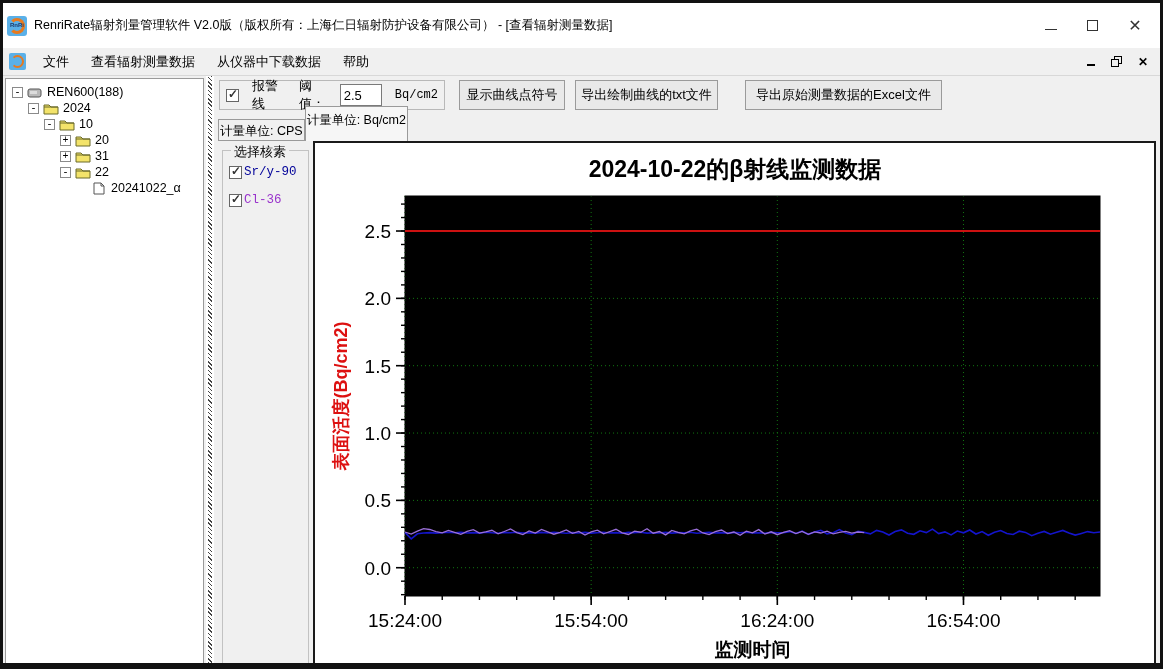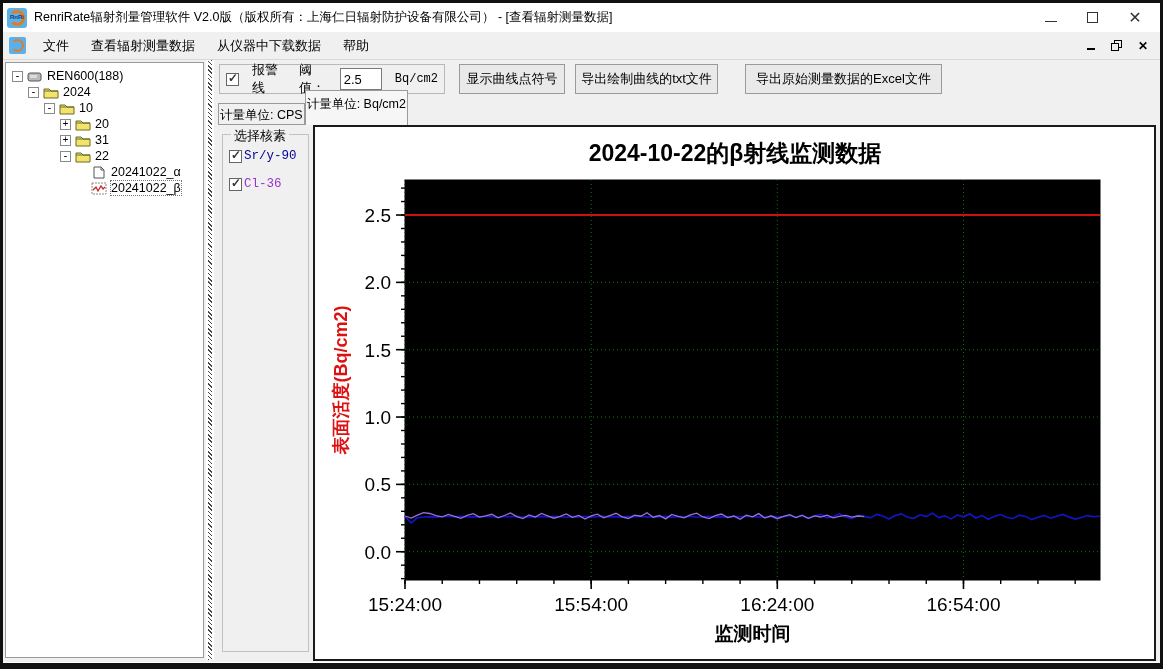--- a/index.html
+++ b/index.html
@@ -1,20 +1,20 @@
 <!DOCTYPE html>
 <html><head>
 <meta charset="utf-8">
 <style>
   * { margin:0; padding:0; box-sizing:border-box; }
   html,body { width:1163px; height:669px; font-family:"Liberation Sans",sans-serif; background:#fff; }
   .window { position:relative; width:1163px; height:669px; border:3px solid #111; border-bottom-width:6px; background:#fff; overflow:hidden; }
 
   
-  .titlebar { height:29px; background:#fff; display:flex; align-items:center; padding:0 4px; }
+  .titlebar { height:45px; background:#fff; display:flex; align-items:center; padding:0 4px; }
   .applogo { width:20px; height:20px; background:#5ab0e8; border-radius:3px; position:relative; flex:0 0 auto; }
   .applogo .swirl { position:absolute; inset:2px; border:3px solid #e87a1e; border-radius:50%; border-left-color:transparent; }
   .applogo .lt { position:absolute; left:3px; top:6px; font-size:6px; font-weight:bold; color:#1a3a6b; letter-spacing:0; }
   .titletext { font-size:12.5px; color:#000; margin-left:7px; flex:1 1 auto; white-space:nowrap; overflow:hidden; }
   .wincontrols { display:flex; align-items:center; gap:30px; margin-right:14px; color:#333; }
   .wc { width:14px; height:14px; display:flex; align-items:center; justify-content:center; font-size:14px; cursor:default; }
   .wc-min { border-bottom:1.5px solid #333; height:8px; width:12px; }
   .wc-max { width:11px; height:11px; border:1.5px solid #333; }
   .wc-close { font-size:16px; }
 
@@ -158,28 +158,20 @@
             </svg></div>
           <span>22</span>
         </div>
         <div class="treerow" style="padding-left: 70px;">
           <div class="toggle none"></div>
           <div class="treeicon"><svg width="16" height="13">
               <path d="M3 1 L10 1 L13 4 L13 12 L3 12 Z" fill="#fff" stroke="#555"></path>
               <path d="M10 1 L10 4 L13 4" fill="none" stroke="#555"></path>
             </svg></div>
           <span>20241022_α</span>
-        </div>
-        <div class="treerow" style="padding-left: 70px;">
-          <div class="toggle none"></div>
-          <div class="treeicon"><svg width="16" height="13">
-              <rect x="1" y="1" width="14" height="11" fill="#fff" stroke="#888" stroke-dasharray="2 1"></rect>
-              <polyline points="2,8 5,5 7,9 10,4 12,7 14,5" fill="none" stroke="#cc2222" stroke-width="1.3"></polyline>
-            </svg></div>
-          <span class="lbl-sel">20241022_β</span>
         </div>
       </div>
 
     <div class="splitter"></div>
 
     <div class="rightpanel">
 
       <div class="alarmgroup">
         <div class="cb checked"></div>
         <span class="alabel">报警线</span>

